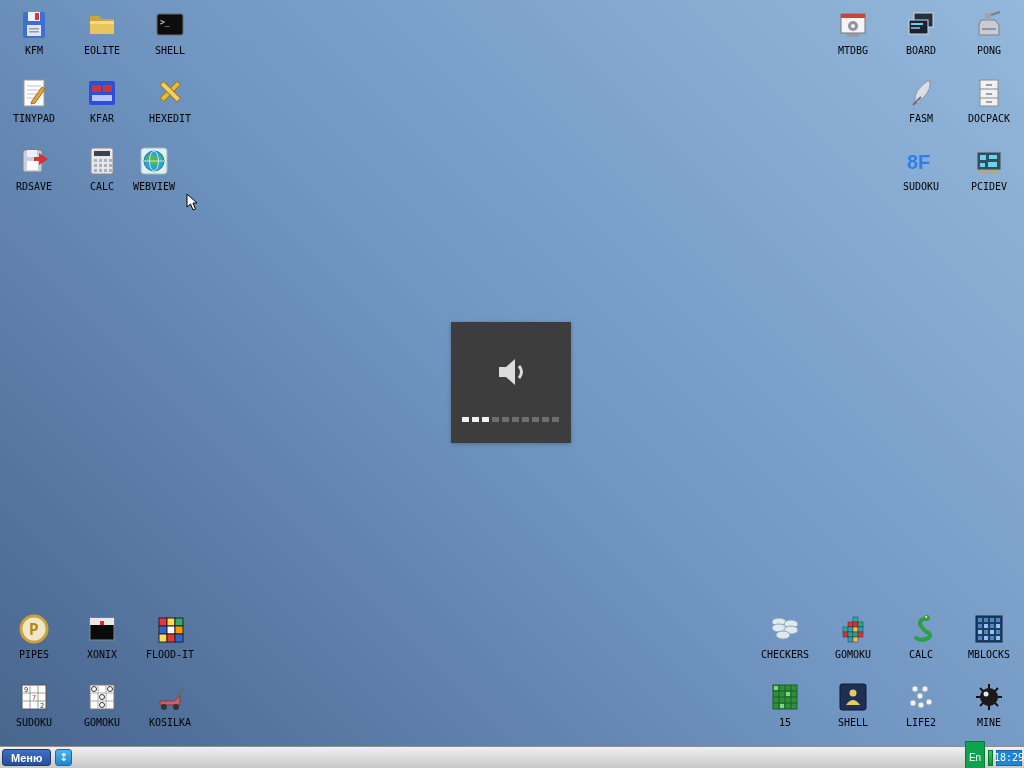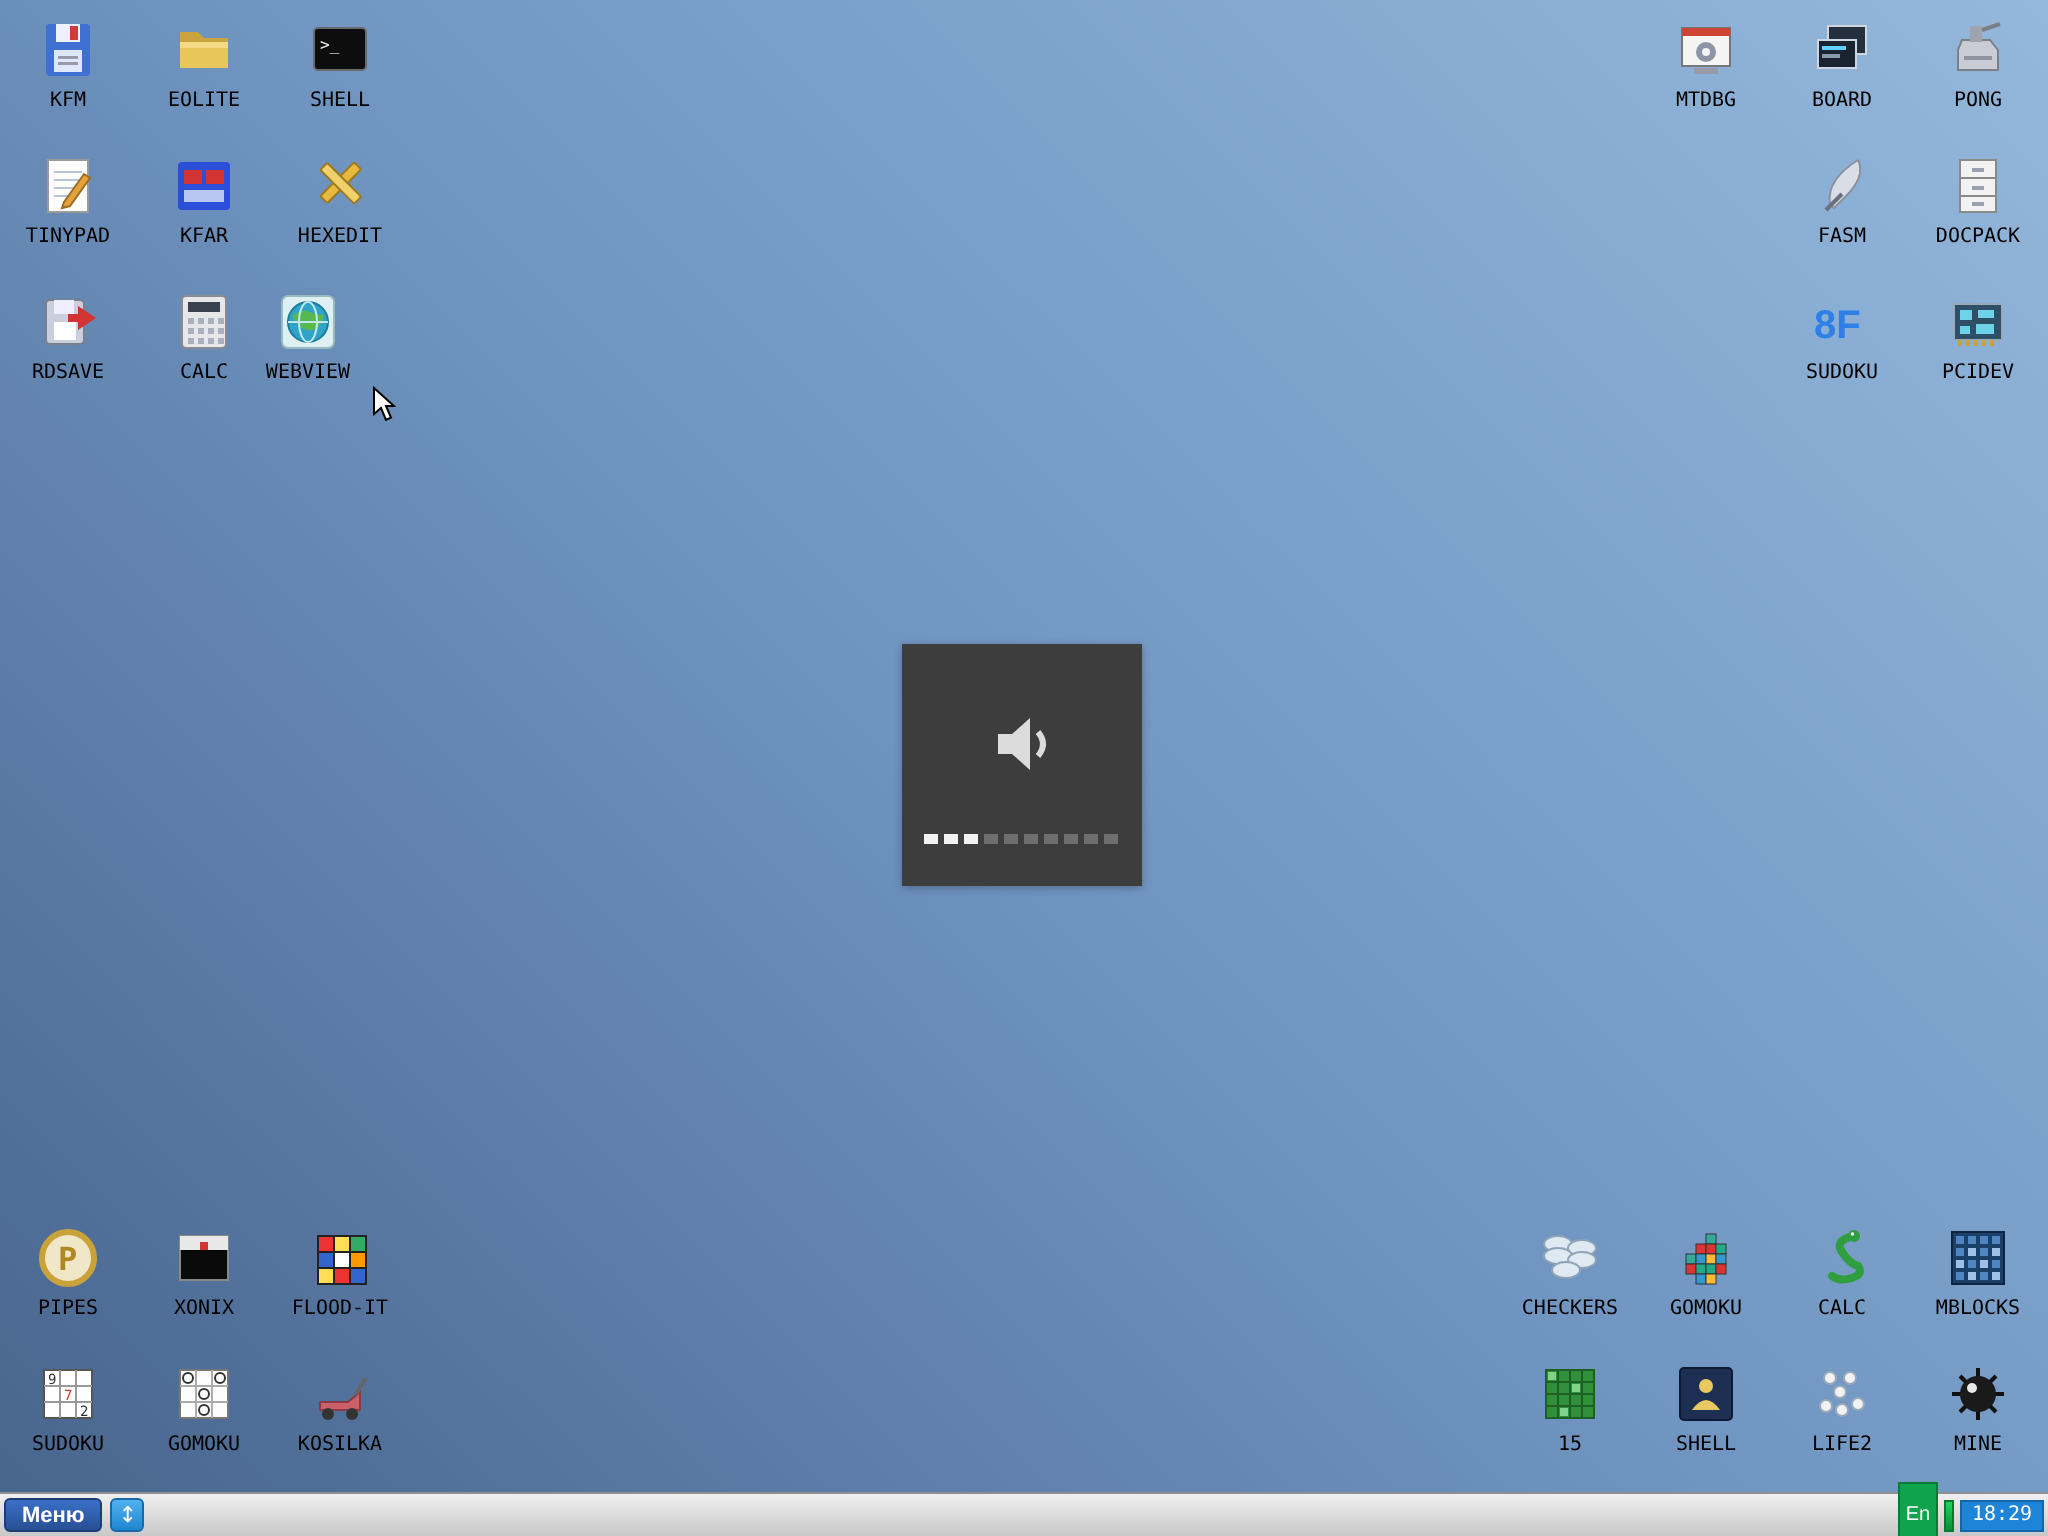--- a/index.html
+++ b/index.html
@@ -20,21 +20,21 @@
   #vol-bar{position:absolute;left:11px;top:95px;display:flex;gap:3px}
   .vol-seg{width:7px;height:5px}
 
   
   .taskbar{position:absolute;left:0;bottom:0;width:100%;height:22px;background:linear-gradient(#f0f0f0,#c8c8c8);border-top:1px solid #8f8f8f;display:flex;align-items:center;padding:0 2px;z-index:50}
   .menu-btn{height:17px;min-width:44px;padding:0 8px;background:linear-gradient(var(--accent-menu,#3a70c8),#274f93);border:1px solid #1c3c74;border-radius:3px;color:#fff;font:bold 11px "Liberation Sans",sans-serif;display:flex;align-items:center;justify-content:center;cursor:pointer}
   .resize-btn{height:17px;width:17px;margin-left:4px;background:linear-gradient(#52b2ef,#1f86cf);border:1px solid #176aa8;border-radius:3px;color:#fff;font:11px "DejaVu Sans",sans-serif;display:flex;align-items:center;justify-content:center;cursor:pointer}
   .tb-right{margin-left:auto;display:flex;align-items:center;gap:3px}
   .lang{height:16px;min-width:20px;padding:16px 2px;background:var(--lang-badge,#10a34e);color:#fff;font:10px "Liberation Sans",sans-serif;display:flex;align-items:center;justify-content:center;border:1px solid #0a7a38}
   .cpu{height:16px;width:5px;background:linear-gradient(#1fd45f,#0b8f3a);border:1px solid #087a30}
-  .clock{height:16px;width:42px;background:var(--clock-bg,#1e84d8);color:#fff;font:10px "DejaVu Sans Mono",monospace;display:flex;align-items:center;justify-content:center;border:1px solid #1565aa}
+  .clock{height:16px;width:26px;background:var(--clock-bg,#1e84d8);color:#fff;font:10px "DejaVu Sans Mono",monospace;display:flex;align-items:center;justify-content:center;border:1px solid #1565aa}
 
   #cursor{position:absolute;left:186px;top:193px;z-index:60;pointer-events:none}
 </style>
 </head>
 <body>
 
 <div class="cell" style="left:0;top:9px">
   <span class="ic">
       <svg viewBox="0 0 32 32">
         <rect x="5" y="3" width="22" height="26" rx="2" fill="#3f6fd0"></rect>

